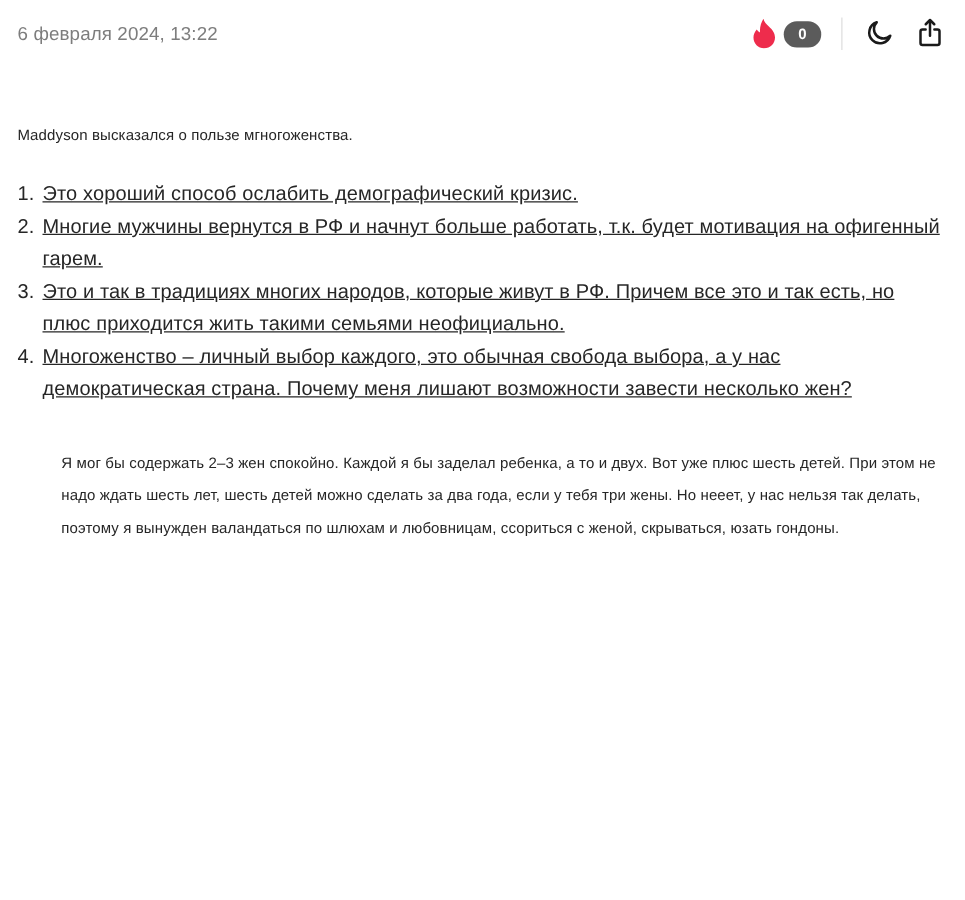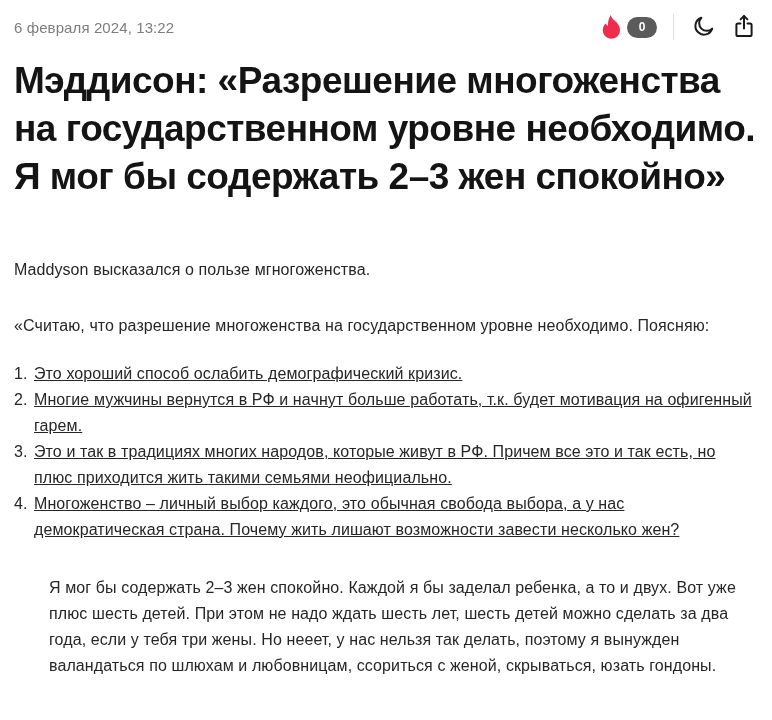--- a/index.html
+++ b/index.html
@@ -79,21 +79,21 @@
   .title {
     margin-top: 18px;
     font-size: 37px;
     line-height: 48px;
     font-weight: 700;
     letter-spacing: -0.5px;
     color: #141414;
     max-width: 744px;
   }
   .body-text {
-    font-size: 16px;
+    font-size: 12px;
     line-height: 26px;
     color: #262626;
     letter-spacing: 0.1px;
   }
   .lead      { margin-top: 56px; }
   .quote     { margin-top: 30px; }
   ol.points {
     margin-top: 22px;
     padding-left: 18px;
     list-style-position: outside;
@@ -150,28 +150,26 @@
             <path d="M8.5 9.5 H6 A1.6 1.6 0 0 0 4.4 11.1 V20.4 A1.6 1.6 0 0 0 6 22 H18 A1.6 1.6 0 0 0 19.6 20.4 V11.1 A1.6 1.6 0 0 0 18 9.5 H15.5"></path>
             <path d="M12 14.5 V2.3"></path>
             <path d="M8.6 5.4 L12 2 L15.4 5.4"></path>
           </svg>
         </span>
       </button>
 
     </div>
   </div>
 
-  <h1 class="title">Мэддисон: «Разрешение многоженства на государственном уровне необходимо. Я мог бы содержать 2–3 жен спокойно»</h1>
 
   <p class="body-text lead">Maddyson высказался о пользе мгногоженства.</p>
 
-  <p class="body-text quote">«Считаю, что разрешение многоженства на государственном уровне необходимо. Поясняю:</p>
 
   <ol class="points">
     <li>Это хороший способ ослабить демографический кризис.</li>
     <li>Многие мужчины вернутся в РФ и начнут больше работать, т.к. будет мотивация на офигенный гарем.</li>
     <li>Это и так в традициях многих народов, которые живут в РФ. Причем все это и так есть, но плюс приходится жить такими семьями неофициально.</li>
-    <li>Многоженство – личный выбор каждого, это обычная свобода выбора, а у нас демократическая страна. Почему жить лишают возможности завести несколько жен?</li>
+    <li>Многоженство – личный выбор каждого, это обычная свобода выбора, а у нас демократическая страна. Почему меня лишают возможности завести несколько жен?</li>
   </ol>
 
   <p class="body-text closing">Я мог бы содержать 2–3 жен спокойно. Каждой я бы заделал ребенка, а то и двух. Вот уже плюс шесть детей. При этом не надо ждать шесть лет, шесть детей можно сделать за два года, если у тебя три жены. Но нееет, у нас нельзя так делать, поэтому я вынужден валандаться по шлюхам и любовницам, ссориться с женой, скрываться, юзать гондоны.</p>
 
 </div>
 
 </body></html>

